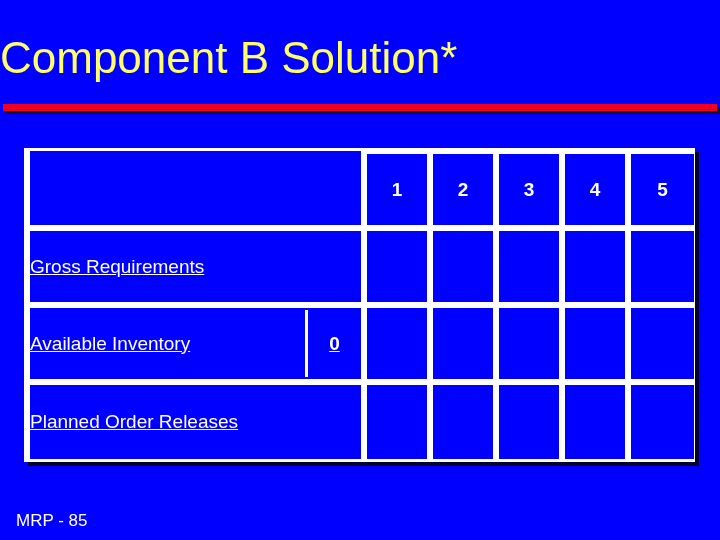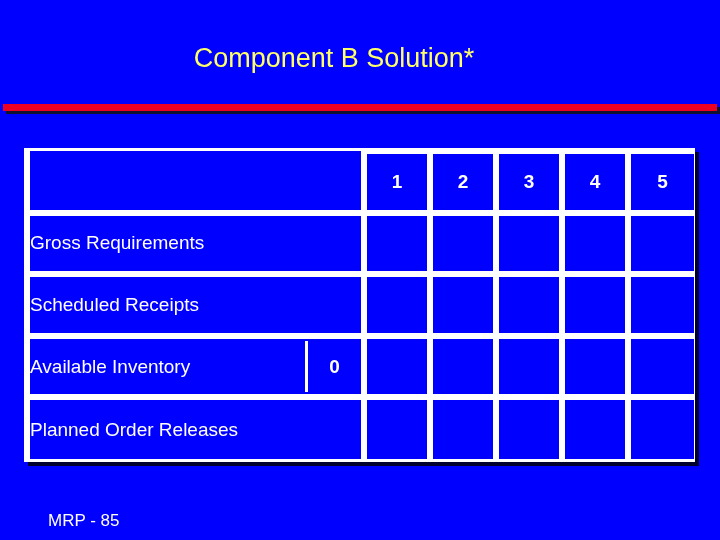--- a/index.html
+++ b/index.html
@@ -14,23 +14,23 @@
     overflow: hidden;
     position: relative;
   }
 
   
   #slide-title {
     position: absolute;
     left: 0;
     top: 36px;
     width: 668px;
-    text-align: center;
+    text-align: left;
     color: #ffff66;
-    font-size: 27px;
+    font-size: 44px;
     font-weight: normal;
     line-height: 44px;
     letter-spacing: 0px;
     white-space: nowrap;
   }
 
   
   #title-rule {
     position: absolute;
     left: 3px;
@@ -69,20 +69,21 @@
     height: 44px;
     box-sizing: border-box;
   }
   td.label-cell {
     width: 337px;
     text-align: left;
     padding-left: 7px;
     white-space: nowrap;
     border-left: none;
     border-top: none;
+    text-decoration: underline;
   }
   td.label-cell.first-row {
     border-top: none;
   }
   td.num-col {
     width: 66px;
     text-align: center;
     border-top: none;
     border-right: none;
   }
@@ -120,21 +121,21 @@
   .inv-value {
     flex: 1 1 auto;
     text-align: center;
     font-weight: bold;
     font-size: 19px;
   }
 
   
   #footer-note {
     position: absolute;
-    left: 48px;
+    left: 16px;
     top: 511px;
     color: #ffffff;
     font-size: 17px;
     white-space: nowrap;
   }
 </style>
 </head>
 <body>
 
 <div id="slide-title">Component B Solution*</div>
@@ -156,28 +157,20 @@
 
       <tr>
         <td class="label-cell">Gross Requirements</td>
         <td class="num-col"></td>
         <td class="num-col"></td>
         <td class="num-col"></td>
         <td class="num-col"></td>
         <td class="num-col last-col"></td>
       </tr>
 
-      <tr>
-        <td class="label-cell">Scheduled Receipts</td>
-        <td class="num-col"></td>
-        <td class="num-col"></td>
-        <td class="num-col"></td>
-        <td class="num-col"></td>
-        <td class="num-col last-col"></td>
-      </tr>
 
       <tr>
         <td class="label-cell">
           <div class="inv-wrap">
             <span class="inv-label">Available Inventory</span>
             <span class="inv-divider"></span>
             <span class="inv-value">0</span>
           </div>
         </td>
         <td class="num-col"></td>

